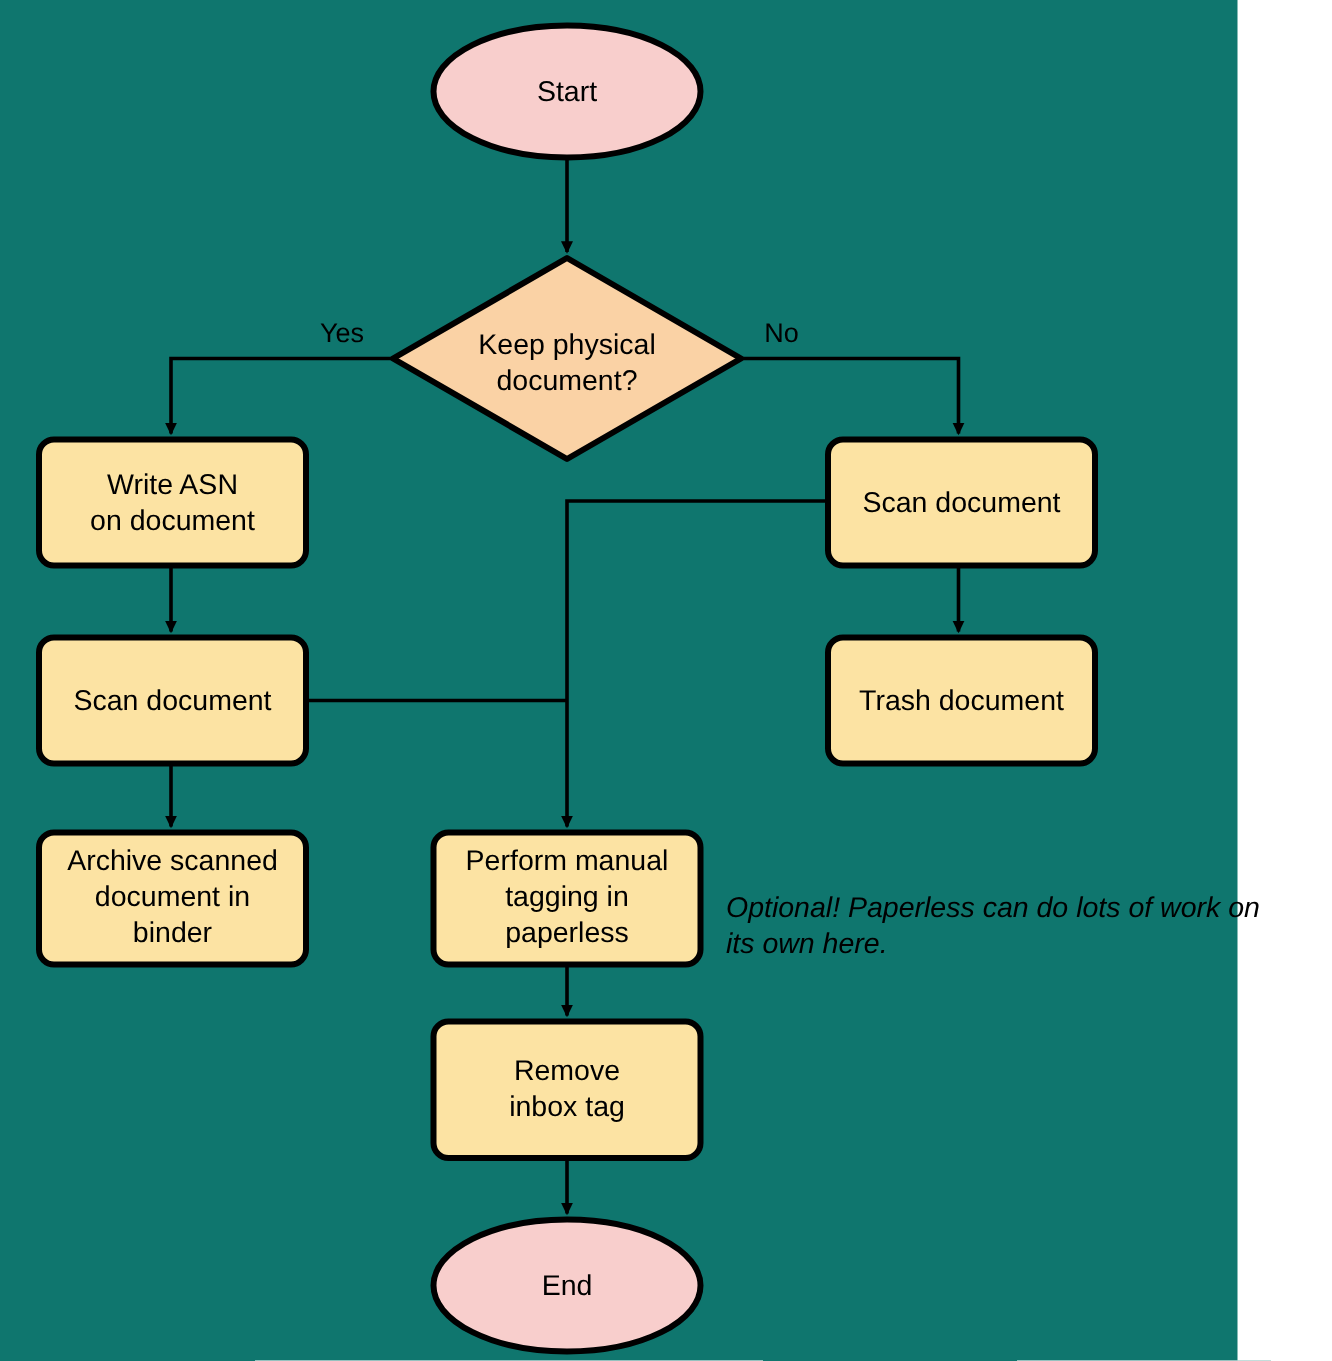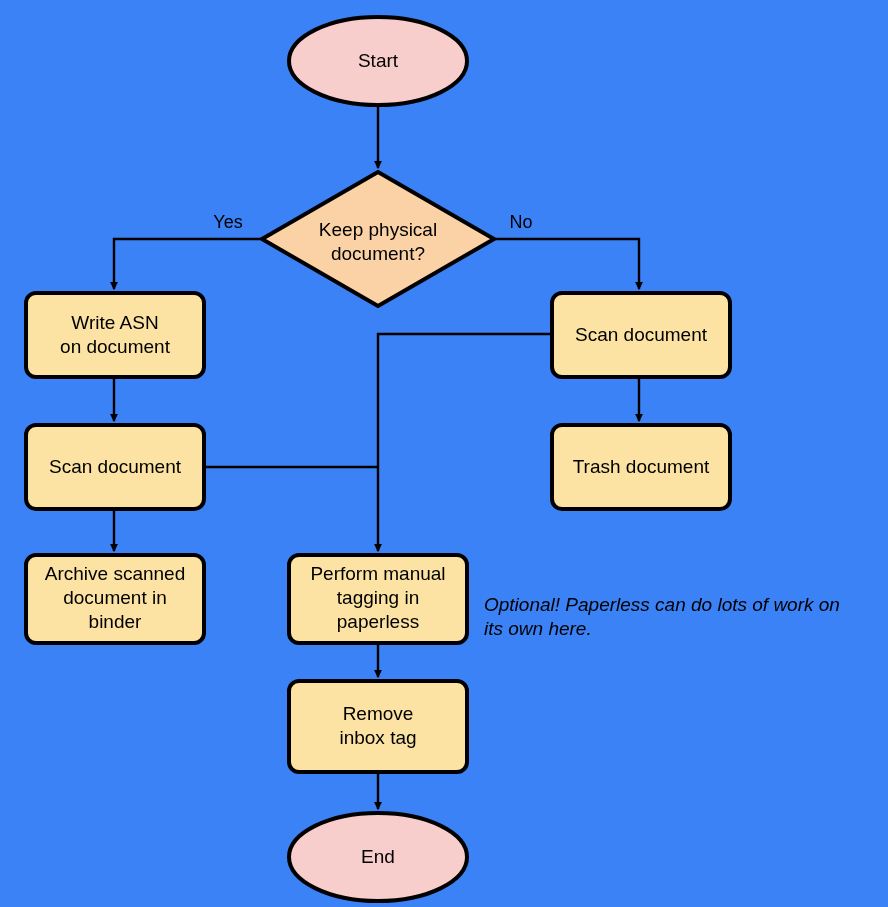--- a/index.html
+++ b/index.html
@@ -9,23 +9,23 @@
     background: #ffffff;
   }
   body {
     width: 888px;
     height: 907px;
     font-family: "Liberation Sans", sans-serif;
     overflow: hidden;
   }
   #flowchart-root {
     position: relative;
-    width: 888px;
+    width: 825px;
     height: 907px;
-    background: #3b82f6;
+    background: #0f766e;
   }
   svg.diagram {
     display: block;
     width: 888px;
     height: 907px;
   }
   .node-text {
     font-family: "Liberation Sans", sans-serif;
     font-size: 19px;
     fill: #000000;

